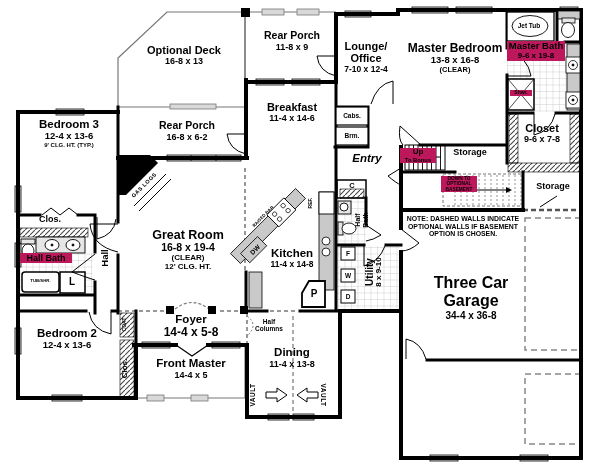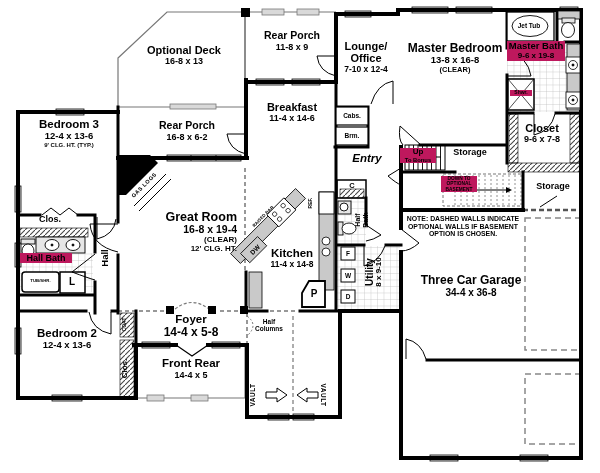--- a/index.html
+++ b/index.html
@@ -263,21 +263,21 @@
 <div class="lbl bg left" style="left:400px;top:148px;width:36px;">
   <div style="font-size:8px">Up</div>
   <div style="font-size:5.8px">To Bonus</div>
 </div>
 
 <div class="lbl bg left" style="left:441px;top:176px;width:36px;font-size:4.8px;">DOWN TO OPTIONAL BASEMENT</div>
 
 <div class="lbl left" style="left:406px;top:215px;width:114px;font-size:6.9px;">NOTE: DASHED WALLS INDICATE OPTIONAL WALLS IF BASEMENT OPTION IS CHOSEN.</div>
 
 <div class="lbl" style="left:411px;top:274px;width:120px;">
-  <div class="n" style="font-size:12px">Three Car Garage</div>
+  <div class="n" style="font-size:16px">Three Car Garage</div>
   <div class="d" style="font-size:10px">34-4 x 36-8</div>
 </div>
 
 <div class="lbl" style="left:145px;top:120px;width:84px;">
   <div class="n" style="font-size:10.5px">Rear Porch</div>
   <div class="d" style="font-size:9px">16-8 x 6-2</div>
 </div>
 
 <div class="lbl" style="left:251px;top:101px;width:82px;">
   <div class="n" style="font-size:11px">Breakfast</div>
@@ -286,21 +286,21 @@
 
 <div class="lbl" style="left:337px;top:112px;width:30px;font-size:6.5px;">Cabs.</div>
 <div class="lbl" style="left:337px;top:132px;width:30px;font-size:6.5px;">Brm.</div>
 
 <div class="lbl" style="left:342px;top:152px;width:50px;font-size:11.5px;font-style:italic;">Entry</div>
 
 <div class="lbl" style="left:345px;top:182px;width:14px;font-size:7.5px;">C</div>
 
 <div class="lbl rot90" style="left:352px;top:210px;width:24px;height:20px;font-size:7px;">Half Bath</div>
 
-<div class="lbl" style="left:139px;top:210px;width:98px;text-align:right;">
+<div class="lbl" style="left:139px;top:228px;width:98px;">
   <div class="n" style="font-size:12.5px">Great Room</div>
   <div class="d" style="font-size:10.5px">16-8 x 19-4</div>
   <div class="d" style="font-size:8px">(CLEAR)</div>
   <div class="d" style="font-size:8px">12' CLG. HT.</div>
 </div>
 
 <div class="lbl rot45" style="left:118px;top:182px;width:52px;font-size:5.5px;letter-spacing:0.5px;">GAS LOGS</div>
 
 <div class="lbl" style="left:22px;top:118px;width:94px;">
   <div class="n" style="font-size:11.5px">Bedroom 3</div>
@@ -345,21 +345,25 @@
 <div class="lbl rot90" style="left:109px;top:363px;width:34px;height:11px;font-size:8px;">Clos.</div>
 
 <div class="lbl" style="left:152px;top:313px;width:78px;">
   <div class="n" style="font-size:11.5px">Foyer</div>
   <div class="d" style="font-size:12px">14-4 x 5-8</div>
 </div>
 
 <div class="lbl left" style="left:252px;top:318px;width:34px;font-size:6.5px;">Half Columns</div>
 
 <div class="lbl" style="left:146px;top:357px;width:90px;">
-  <div class="n" style="font-size:11.5px">Front Rear</div>
+  <div class="n" style="font-size:11.5px">Front Master</div>
   <div class="d" style="font-size:9px">14-4 x 5</div>
 </div>
 
+<div class="lbl" style="left:256px;top:346px;width:72px;">
+  <div class="n" style="font-size:11.5px">Dining</div>
+  <div class="d" style="font-size:9px">11-4 x 13-8</div>
+</div>
 
 <div class="lbl rot90" style="left:237px;top:390px;width:34px;height:10px;font-size:6.5px;letter-spacing:0.5px;">VAULT</div>
 <div class="lbl rot90cw" style="left:305px;top:390px;width:34px;height:10px;font-size:6.5px;letter-spacing:0.5px;">VAULT</div>
 
 </div>
 
 </body></html>

